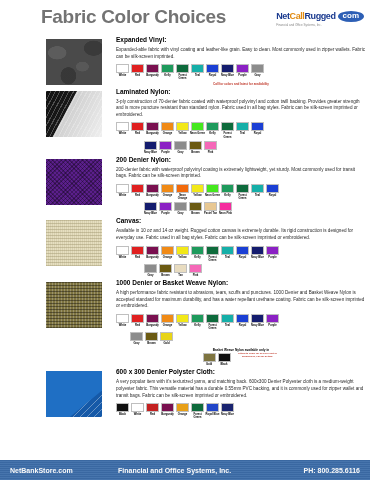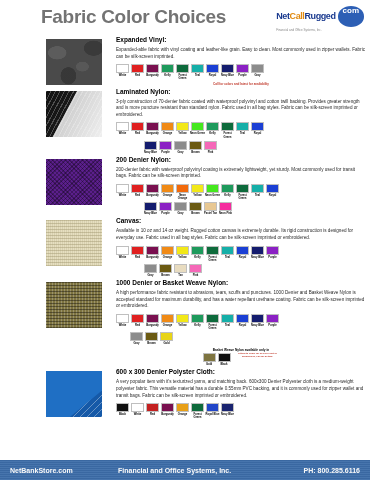--- a/index.html
+++ b/index.html
@@ -22,21 +22,21 @@
     margin-left:17px;
   }
   .logo{position:absolute;right:6px;top:9px;height:20px;display:flex;align-items:center;}
   .logo-word{font-size:9px;font-weight:bold;letter-spacing:-0.4px;line-height:9px;}
   .lw-net{color:#1A3A8F;}
   .lw-bank{color:#E08A10;}
   .lw-store{color:#1A3A8F;}
   .logo-oval{
     display:inline-block;margin-left:2px;
     background:#2D5FB5;color:#fff;border-radius:50%;
-    font-size:8px;font-weight:bold;padding:1px 5px 12px 5px;line-height:8px;
+    font-size:8px;font-weight:bold;padding:1px 5px 2px 5px;line-height:8px;
   }
   .logo-tag{font-size:3px;color:#888;letter-spacing:0px;margin-top:1px;}
   .logo-stack{display:flex;flex-direction:column;}
   .logo-row{display:flex;align-items:center;}
 
   
   .section{position:relative;display:flex;margin-top:2px;}
   .swatch-img{
     width:56px;height:46px;flex:0 0 56px;margin-left:46px;margin-top:3px;
     border:0;position:relative;overflow:hidden;

